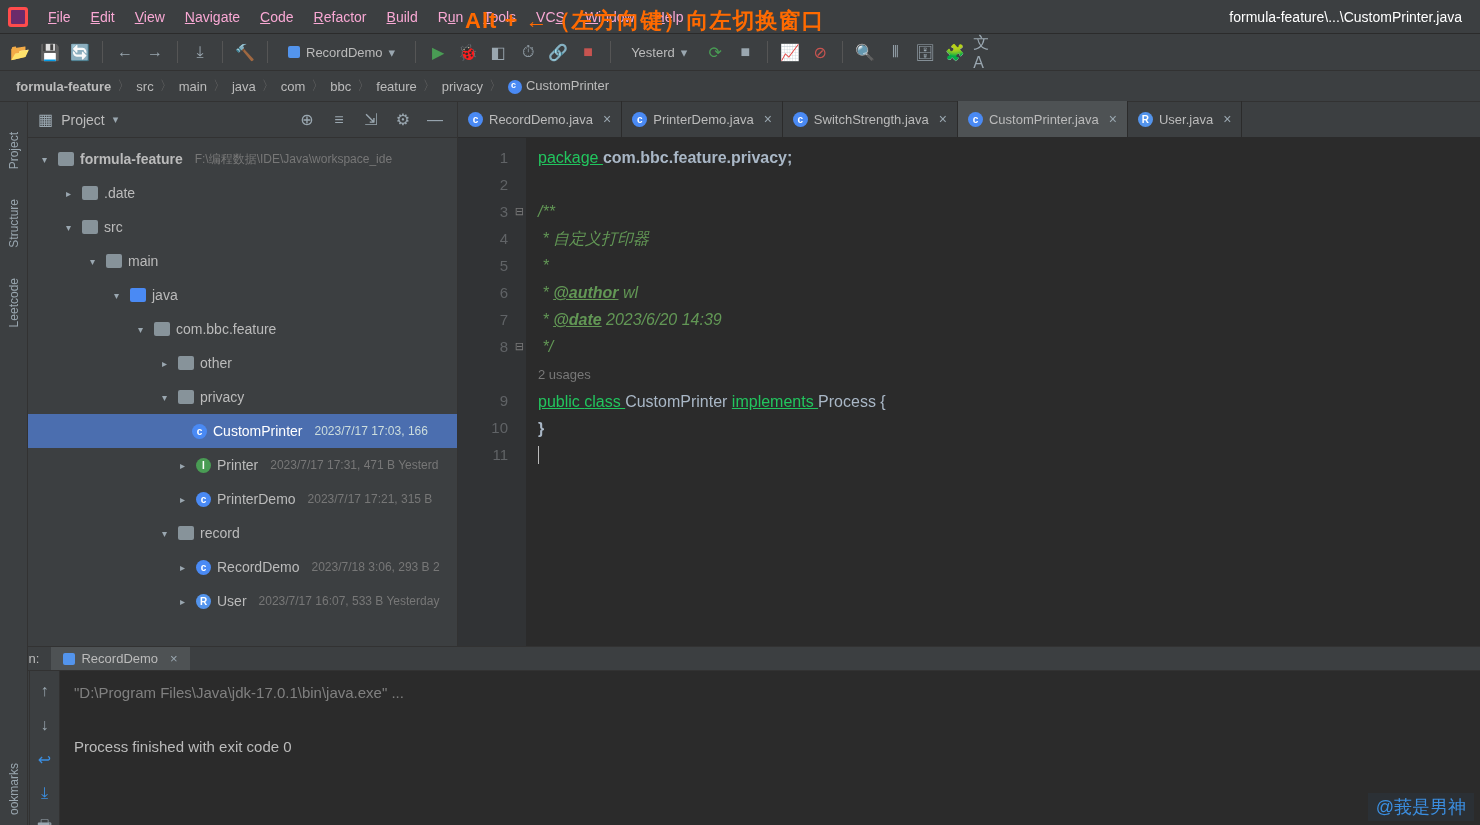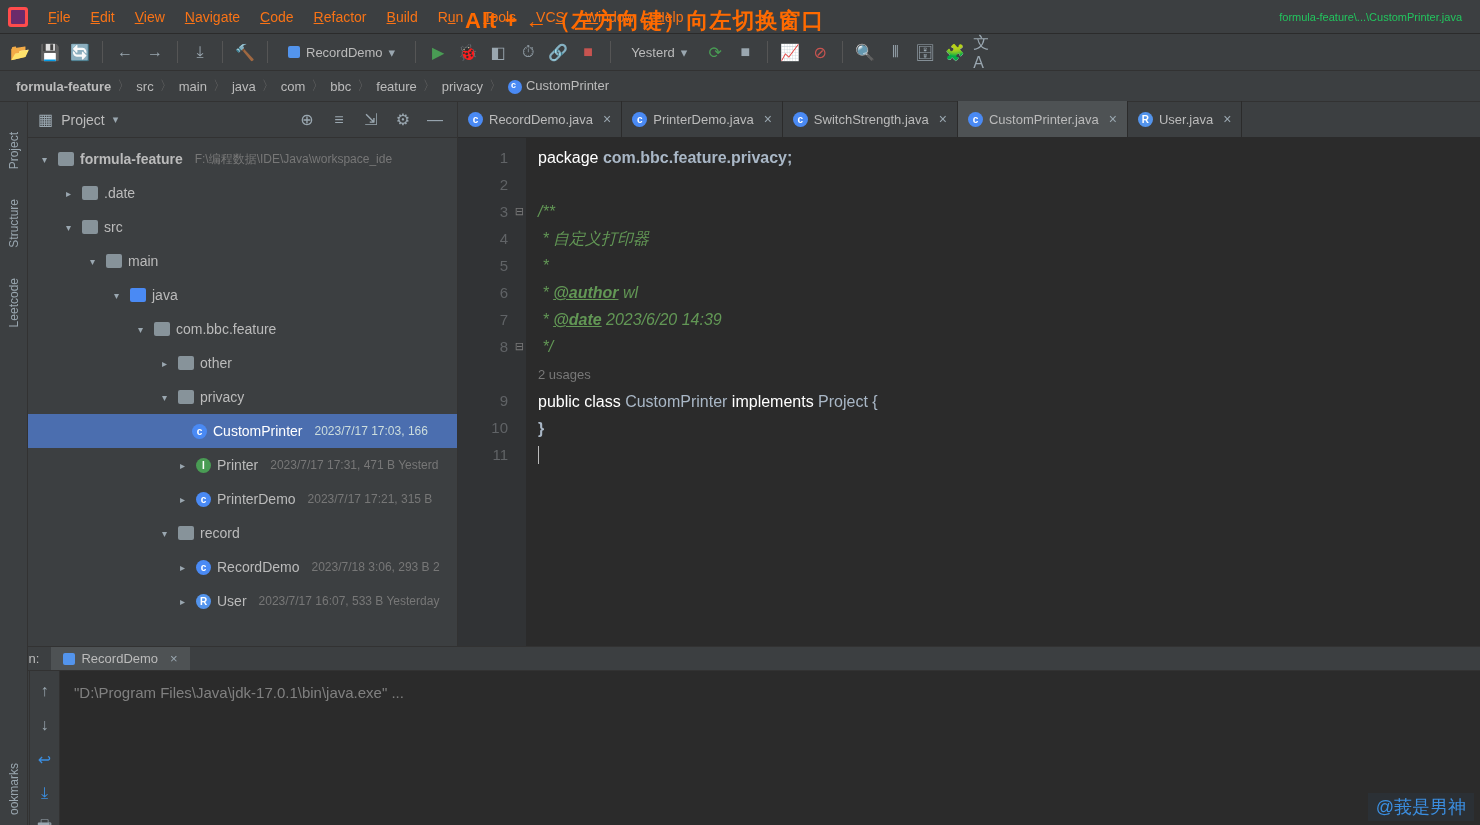--- a/index.html
+++ b/index.html
@@ -1,22 +1,22 @@
 <!DOCTYPE html>
 <html><head>
 <meta charset="utf-8">
 <style>
 * { margin:0; padding:0; box-sizing:border-box; font-family:"Segoe UI",Arial,sans-serif; }
 body { background:#2b2b2b; color:#bbb; width:1480px; height:825px; overflow:hidden; position:relative; }
 .menubar { height:34px; background:#3c3f41; display:flex; align-items:center; padding:0 8px; gap:4px; border-bottom:1px solid #2b2b2b; }
 .logo { width:20px; height:20px; background:#ff4c4c; border-radius:3px; margin-right:8px; position:relative; }
 .logo::after{content:"";position:absolute;inset:3px;background:#6b2b6b;border-radius:1px;}
-.menu-item { color:#f97316; padding:3px 8px; font-size:14px; cursor:pointer; }
+.menu-item { color:#f9a8d4; padding:3px 8px; font-size:14px; cursor:pointer; }
 .menu-item u{text-decoration:underline;}
-.title-path { margin-left:auto; color:#22c55e; font-size:11px; padding-right:10px;text-align:center; }
+.title-path { margin-left:auto; color:#ffffff; font-size:14px; padding-right:10px;text-align:center; }
 .overlay-text { position:absolute; top:6px; left:465px; color:#ff6a00; font-size:22px; font-weight:600; z-index:50; pointer-events:none; letter-spacing:1px; }
 .toolbar { height:37px; background:#3c3f41; display:flex; align-items:center; padding:0 8px; gap:6px; border-bottom:1px solid #323232; }
 .tbtn { width:24px; height:24px; display:flex; align-items:center; justify-content:center; color:#9aa7b0; cursor:pointer; }
 .sep{width:1px;height:22px;background:#555;margin:0 4px;}
 .run-config { display:flex; align-items:center; gap:6px; padding:3px 10px; color:#bbb; font-size:13px; cursor:pointer; }
 .run-config .sq{width:12px;height:12px;background:#5394ec;border-radius:2px;}
 .green-btn{color:#499c54;}
 .breadcrumb { height:31px; background:#3c3f41; display:flex; align-items:center; padding:0 12px; font-size:13px; color:#bbb; border-bottom:1px solid #323232; }
 .crumb{padding:0 4px;cursor:pointer;}
 .crumb-sep{color:#666;padding:0 2px;}
@@ -44,21 +44,21 @@
 .tree-row.selected .tree-meta{color:#cdd;}
 .editor-area{flex:1;background:#2b2b2b;display:flex;flex-direction:column;}
 .tabs{height:36px;background:#3c3f41;display:flex;align-items:flex-end;border-bottom:1px solid #2b2b2b;}
 .tab{height:36px;display:flex;align-items:center;padding:0 10px;gap:6px;font-size:13px;color:#bbb;cursor:pointer;border-right:1px solid #2b2b2b;}
 .tab.active{background:#4e5254;}
 .tab-close{color:#9aa7b0;font-size:14px;padding-left:4px;}
 .editor-body{flex:1;display:flex;overflow:hidden;}
 .gutter{width:68px;background:#313335;text-align:right;padding:6px 18px 0 0;color:#606366;font-family:"JetBrains Mono",Consolas,monospace;font-size:15px;line-height:27px;position:relative;}
 .gutter .gicon{position:absolute;right:2px;color:#787878;font-size:11px;}
 .code{flex:1;padding:6px 12px 0 12px;font-family:"JetBrains Mono",Consolas,monospace;font-size:16px;line-height:27px;white-space:pre;}
-.kw{color:#ffffff;}
+.kw{color:#22c55e;text-decoration:underline;}
 .str{color:#a9b7c6;font-weight:bold;}
 .cmt{color:#629755;font-style:italic;}
 .doc-tag{color:#629755;font-style:italic;text-decoration:underline;font-weight:600;}
 .cls{color:#a9b7c6;}
 .hint{color:#787878;font-size:13px;font-style:normal;}
 .bottom{height:179px;background:#2b2b2b;border-top:1px solid #323232;display:flex;flex-direction:column;}
 .run-header{height:30px;background:#3c3f41;display:flex;align-items:center;padding:0 12px;gap:12px;font-size:13px;border-bottom:1px solid #323232;}
 .run-tab{background:#4e5254;padding:4px 12px;display:flex;align-items:center;gap:6px;}
 .run-body{flex:1;display:flex;}
 .run-tools{width:30px;background:#3c3f41;display:flex;flex-direction:column;align-items:center;gap:10px;padding-top:8px;border-right:1px solid #323232;}
@@ -300,21 +300,21 @@
       </div>
       <div class="code"><span class="kw">package </span><span class="str">com.bbc.feature.privacy</span><span class="str">;</span>
 
 <span class="cmt">/**</span>
 <span class="cmt"> * 自定义打印器</span>
 <span class="cmt"> *</span>
 <span class="cmt"> * </span><span class="doc-tag">@author</span><span class="cmt"> wl</span>
 <span class="cmt"> * </span><span class="doc-tag">@date</span><span class="cmt"> 2023/6/20 14:39</span>
 <span class="cmt"> */</span>
 <span class="hint">2 usages</span>
-<span class="kw">public </span><span class="kw">class </span><span class="cls">CustomPrinter </span><span class="kw">implements </span><span class="cls">Project {</span>
+<span class="kw">public </span><span class="kw">class </span><span class="cls">CustomPrinter </span><span class="kw">implements </span><span class="cls">Process {</span>
 <span class="str">}</span>
 <span class="cursor-caret" style="position:relative;display:inline-block;top:3px"></span></div>
     </div>
   </div>
 </div>
 
 <div class="bottom">
   <div class="run-header">
     <span>Run:</span>
     <div class="run-tab">
@@ -334,20 +334,21 @@
     <div class="run-tools2">
       <div class="tbtn">↑</div>
       <div class="tbtn">↓</div>
       <div class="tbtn" style="color:#3b8ee0">↩</div>
       <div class="tbtn" style="color:#3b8ee0">⤓</div>
       <div class="tbtn">🖶</div>
     </div>
     <div class="console">
 <div class="first">"D:\Program Files\Java\jdk-17.0.1\bin\java.exe" ...</div>
 <div style="height:27px"></div>
+<div>Process finished with exit code 0</div>
     </div>
   </div>
 </div>
 
 <div class="bm-tool">
   <div class="side-label">ookmarks</div>
 </div>
 
 <div class="watermark">@莪是男神</div>
 

